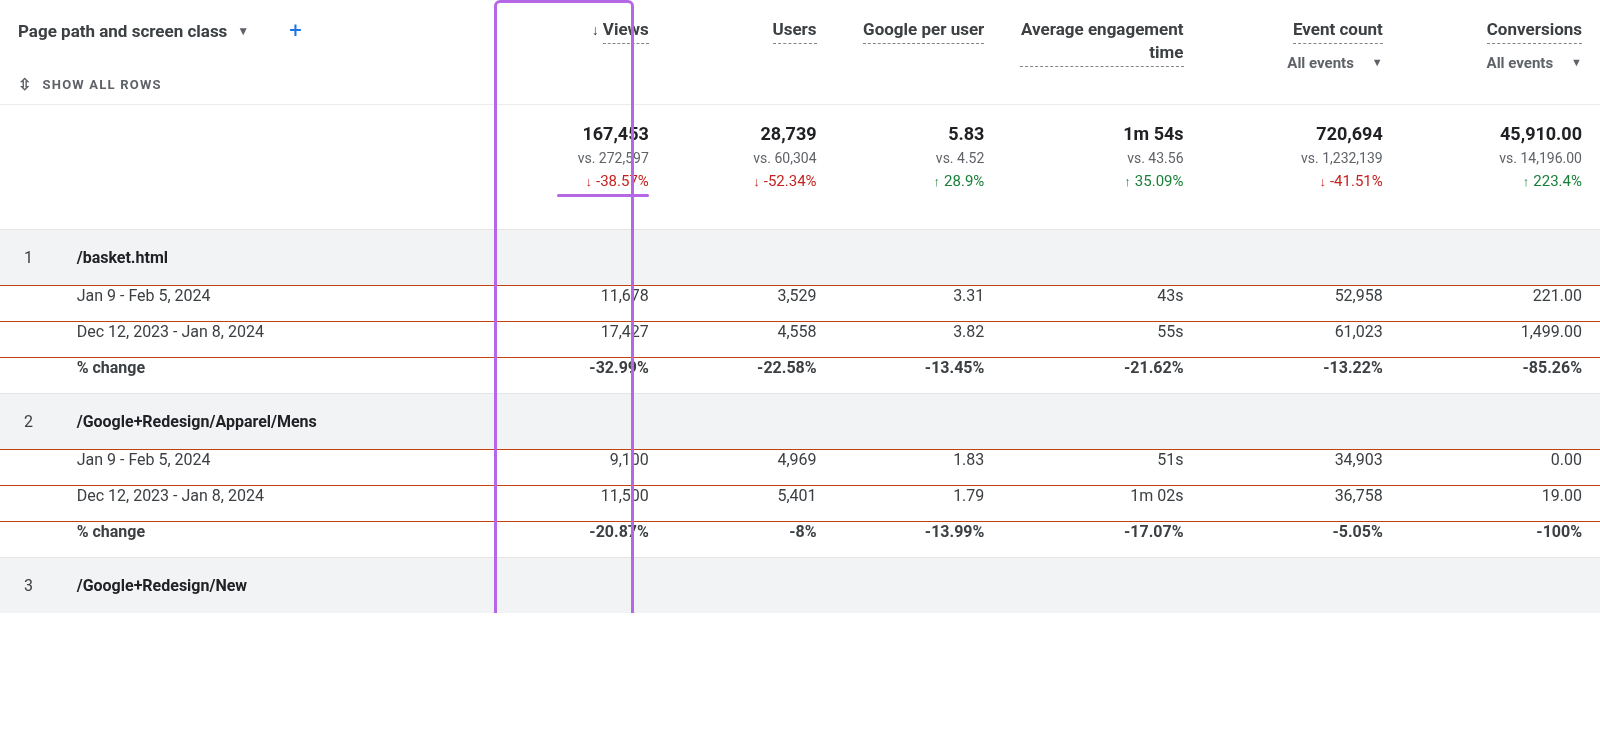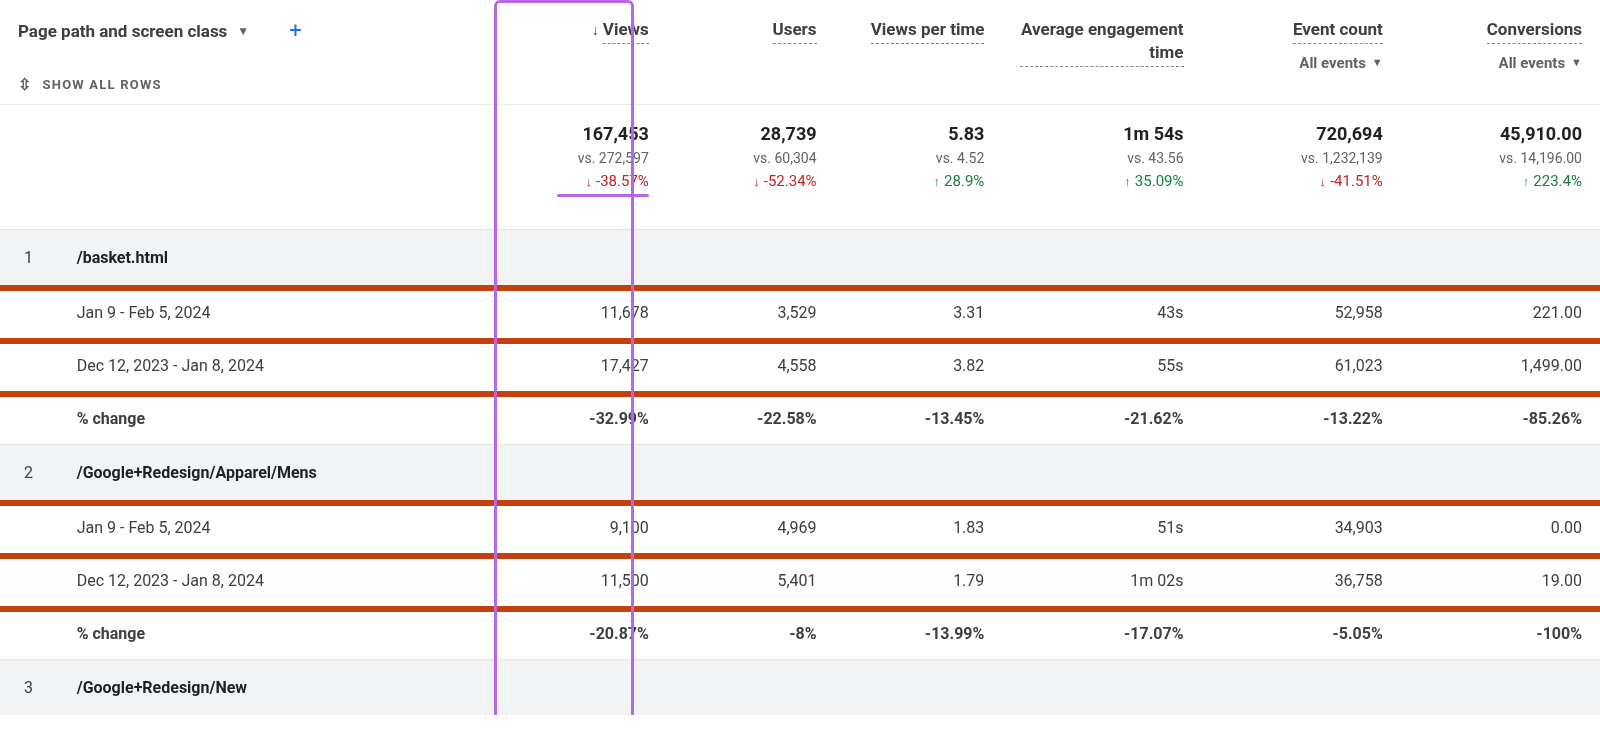--- a/index.html
+++ b/index.html
@@ -54,39 +54,39 @@
   }
   .metric-label {
     display:inline-block;
     border-bottom: 1.5px dashed #80868b;
     padding-bottom: 2px;
     line-height: 1.35;
     text-align: right;
   }
   .sort-arrow { color:#3c4043; margin-right:4px; font-size:14px; }
   .sub-filter {
-    display:inline-flex; align-items:center; gap:6px;
+    display:inline-flex; align-items:center; gap:18px;
     font-size:15px; color:#5f6368; margin-top:10px;
   }
   .sub-filter .arrow-down { font-size:11px; color:#5f6368; }
 
   
   tr.totals td { text-align:right; vertical-align:top; padding-top:18px; padding-bottom:32px; border-top:1px solid #ececec;}
   .total-main { font-weight:700; font-size:18px; color:#202124; }
   .total-vs   { font-size:14px; color:#5f6368; margin-top:6px; }
   .total-chg  { font-size:15px; margin-top:6px; }
   .chg-down { color:#c5221f; }
   .chg-up   { color:#188038; }
   .arrow { font-size:13px; margin-right:4px; }
 
   
   tr.row-group td { border-top:1px solid #e4e4e4; background:#f1f3f4; padding-top:18px; padding-bottom:18px;}
   tr.row-group td.idx { text-align:left; color:#3c4043; font-size:16px; padding-left:24px;}
   tr.row-group td.path { text-align:left; font-weight:700; color:#202124; font-size:16px;}
-  tr.subrow td { border-top:6px solid #c2410c; padding-top:12px; padding-bottom:16px; }
+  tr.subrow td { border-top:1px solid #c2410c; padding-top:0; padding-bottom:16px; }
   tr.subrow td.label { text-align:left; font-size:16px; color:#3c4043; }
   tr.subrow td.val { text-align:right; font-size:16px; color:#3c4043;margin-top:31px; }
 
   tr.pct td { font-weight:700; }
   
   
   .views-underline {
     display:block; height:3px; background:#b567e5; margin-top:4px; width:92px; margin-left:auto;
     border-radius:2px;
   }
@@ -122,21 +122,21 @@
           <span>SHOW ALL ROWS</span>
         </div>
       </th>
       <th class="metric-head">
         <span class="sort-arrow">↓</span><span class="metric-label">Views</span>
       </th>
       <th class="metric-head">
         <span class="metric-label">Users</span>
       </th>
       <th class="metric-head">
-        <span class="metric-label">Views per time</span>
+        <span class="metric-label">Google per user</span>
       </th>
       <th class="metric-head">
         <span class="metric-label">Average engagement time</span>
       </th>
       <th class="metric-head">
         <span class="metric-label">Event count</span><br>
         <span class="sub-filter">
           <span>All events</span>
           <span class="arrow-down">▼</span>
         </span>

